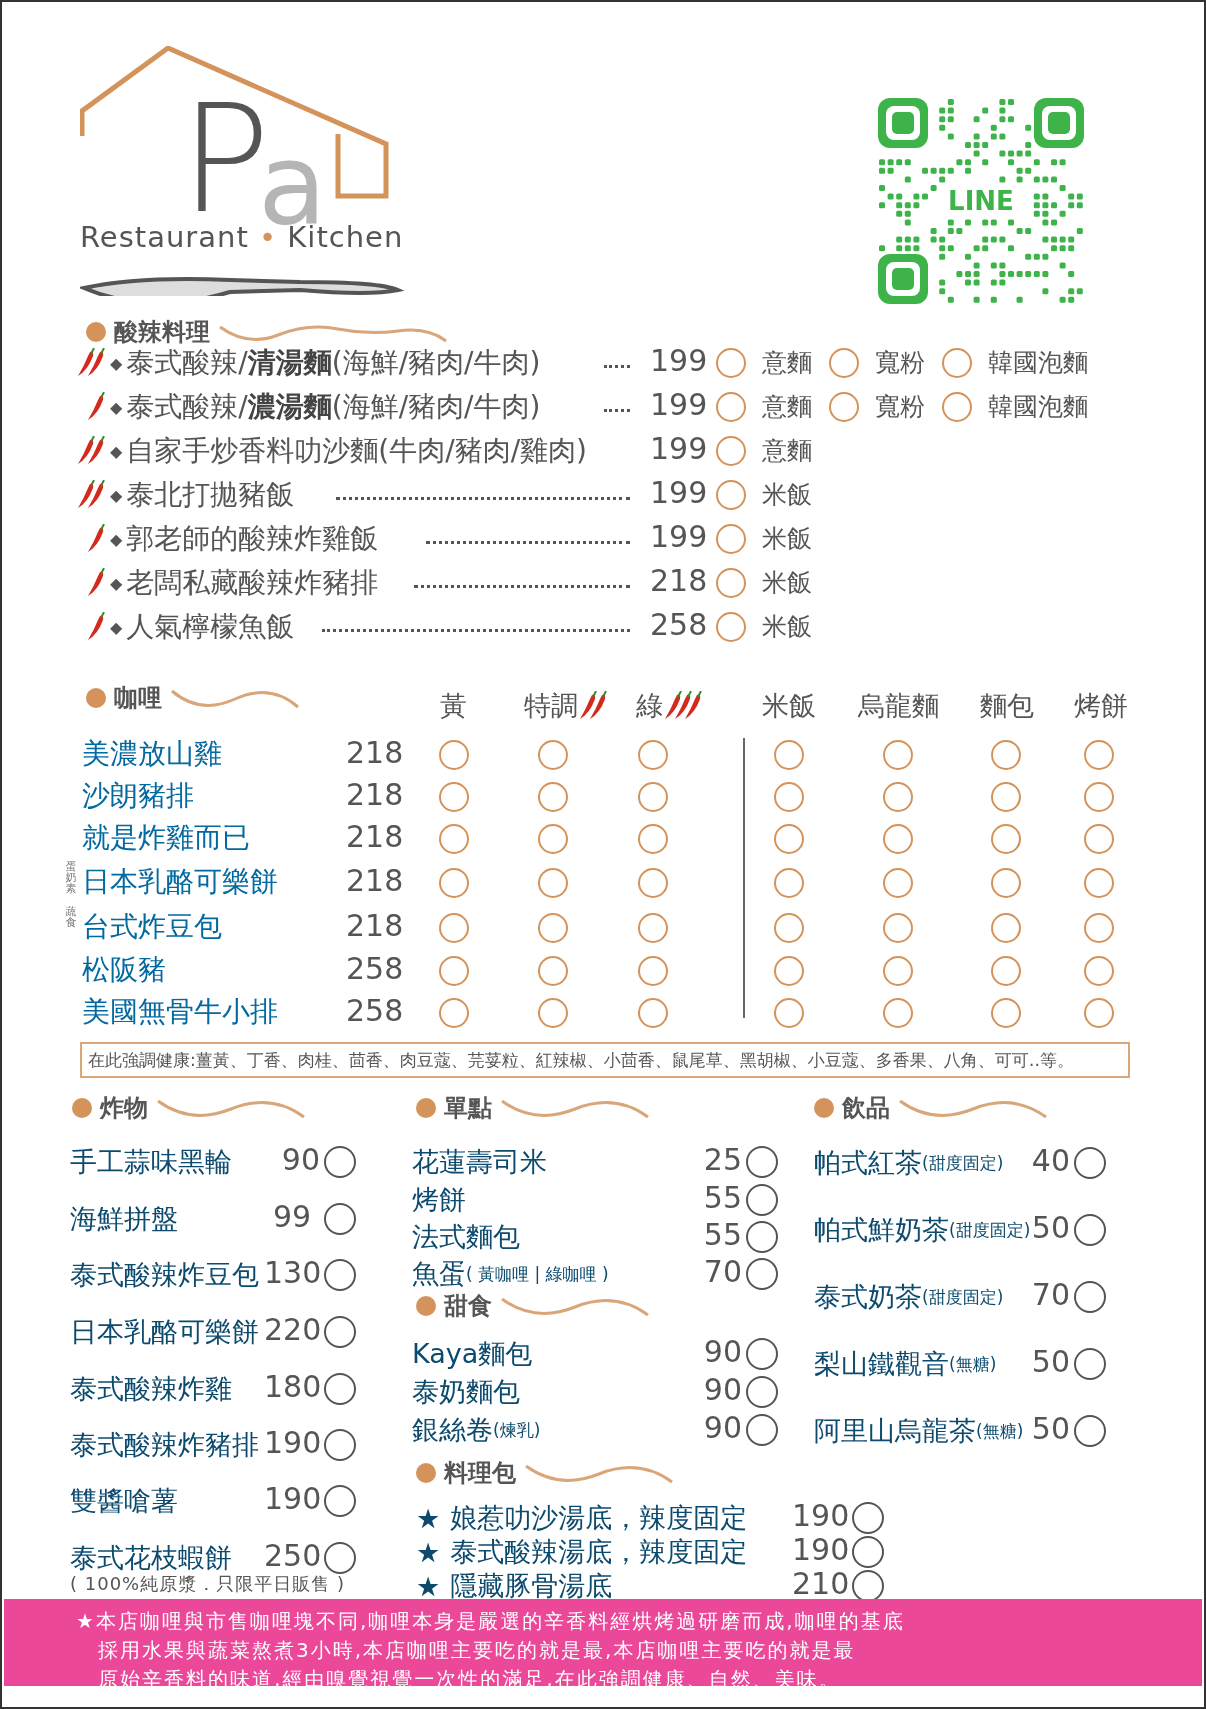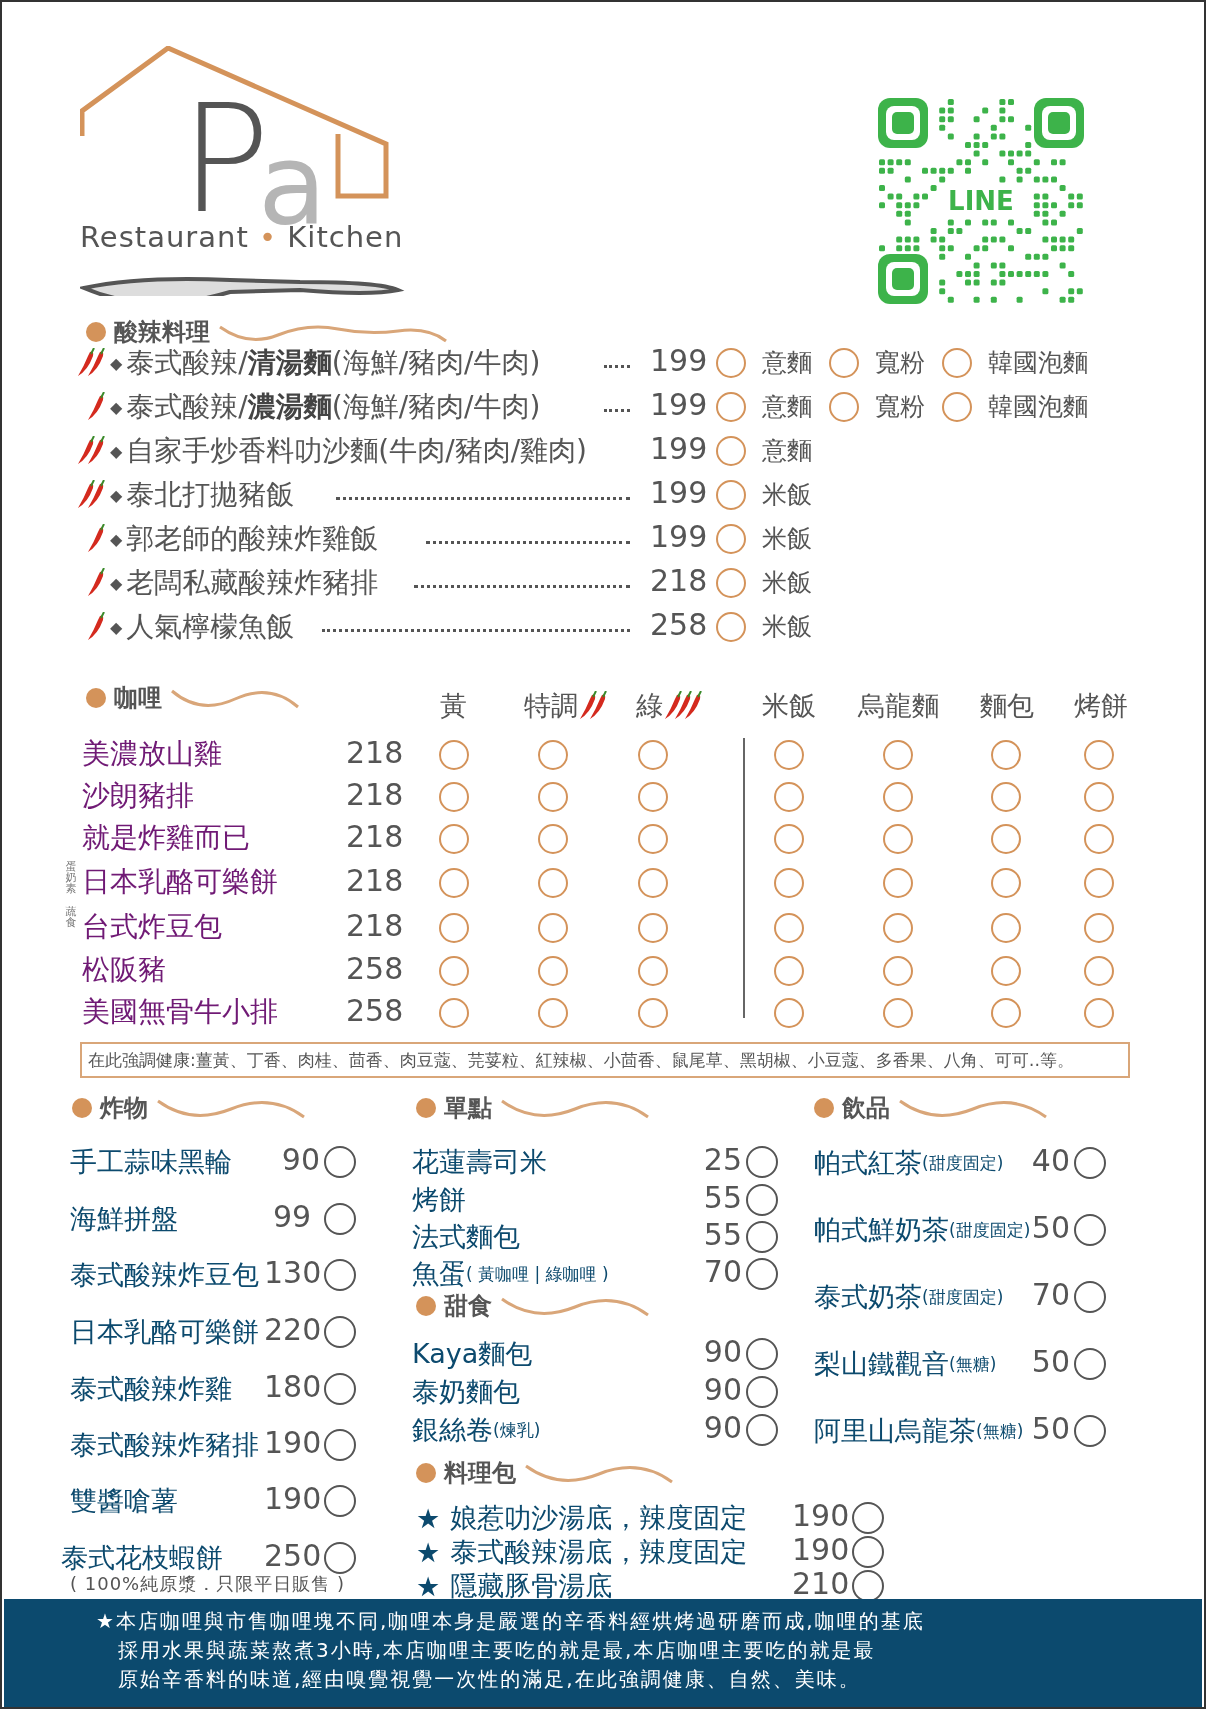--- a/index.html
+++ b/index.html
@@ -32,35 +32,35 @@
   .diamond { font-size: 16px; color: #555; margin: 0 4px 0 2px; }
   .item-name b { font-weight: bold; color: #444; }
   .leader { position: absolute; height: 2px; border-bottom: 3px dotted #555; }
   .price { position: absolute; font-size: 30px; color: #555; font-family: "DejaVu Sans", sans-serif; }
   .opt { position: absolute; display: flex; align-items: center; gap: 16px; font-size: 25px; color: #555; white-space: nowrap; }
   .circle { display: inline-block; width: 30px; height: 30px; border: 2.5px solid #d4935a; border-radius: 50%; background: #fff; }
   .circle.grey { border-color: #555; }
 
   
   .curry-col-h { position: absolute; top: 686px; font-size: 27px; color: #555; white-space: nowrap; display: flex; align-items: center; }
-  .curry-name { position: absolute; left: 80px; font-size: 28px; color: #701a75; white-space: nowrap; }
+  .curry-name { position: absolute; left: 80px; font-size: 28px; color: #0369a1; white-space: nowrap; }
   .curry-tag { position: absolute; left: 62px; font-size: 11px; line-height: 11px; color: #777; width: 14px; text-align: center; }
   .curry-price { position: absolute; left: 344px; font-size: 30px; color: #555; }
   .curry-divider { position: absolute; left: 741px; top: 736px; width: 2px; height: 280px; background: #666; }
 
   .spice-box { position: absolute; left: 78px; top: 1040px; width: 1050px; height: 36px; border: 2px solid #d9a679; font-size: 17px; color: #555; display: flex; align-items: center; padding-left: 6px; white-space: nowrap; overflow: hidden; }
 
   
   .row { position: absolute; font-size: 27px; color: #0c4a6e; white-space: nowrap; display: flex; align-items: center; }
   .row .small { font-size: 17px; }
   .row-price { position: absolute; font-size: 30px; color: #555; }
   .note-small { position: absolute; font-size: 18px; color: #555; white-space: nowrap; letter-spacing: 1px; }
 
   
-  .footer { position: absolute; left: 2px; right: 2px; top: 1597px; height: 108px; background: #0c4a6e; color: #fff; padding: 8px 0 0 92px; font-size: 20px; line-height: 29px; letter-spacing: 2px; }
+  .footer { position: absolute; left: 2px; right: 2px; top: 1597px; height: 87px; background: #ec4899; color: #fff; padding: 8px 0 0 72px; font-size: 20px; line-height: 29px; letter-spacing: 2px; }
   .footer div { white-space: nowrap; }
 </style>
 </head>
 <body>
 
 <div class="page">
 
   <div class="logo">
     <svg viewBox="0 0 360 250" style="position:absolute;left:0;top:0">
       <polyline points="2,90 2,65 88,2 306,98 306,150 258,150 258,88" fill="none" stroke="#d4935a" stroke-width="5"></polyline>
@@ -540,21 +540,21 @@
       <div class="row" style="left: 68px; top: 1425px;">
         <span>泰式酸辣炸豬排</span>
       </div>
       <div class="row-price" style="left: 262px; top: 1423px; width: 56px; text-align: right;">190</div>
       <span class="circle grey" style="position: absolute; left: 322px; top: 1427px; width: 32px; height: 32px;"></span>
       <div class="row" style="left: 68px; top: 1481px;">
         <span>雙醬嗆薯</span>
       </div>
       <div class="row-price" style="left: 262px; top: 1479px; width: 56px; text-align: right;">190</div>
       <span class="circle grey" style="position: absolute; left: 322px; top: 1483px; width: 32px; height: 32px;"></span>
-      <div class="row" style="left: 59px; top: 1538px; align-items: center;">
+      <div class="row" style="left: 68px; top: 1538px; align-items: center;">
         <span>泰式花枝蝦餅</span>
       </div>
       <div class="row-price" style="left: 262px; top: 1536px; width: 56px; text-align: right;">250</div>
       <span class="circle grey" style="position: absolute; left: 322px; top: 1540px; width: 32px; height: 32px;"></span>
       <div class="note-small" style="left: 68px; top: 1570px;">( 100%純原漿．只限平日販售 )</div>
     </div>
 
   <div class="sec-head" style="left:414px;top:1090px">
     <span class="sec-dot"></span>
     <span class="sec-title">單點</span>

